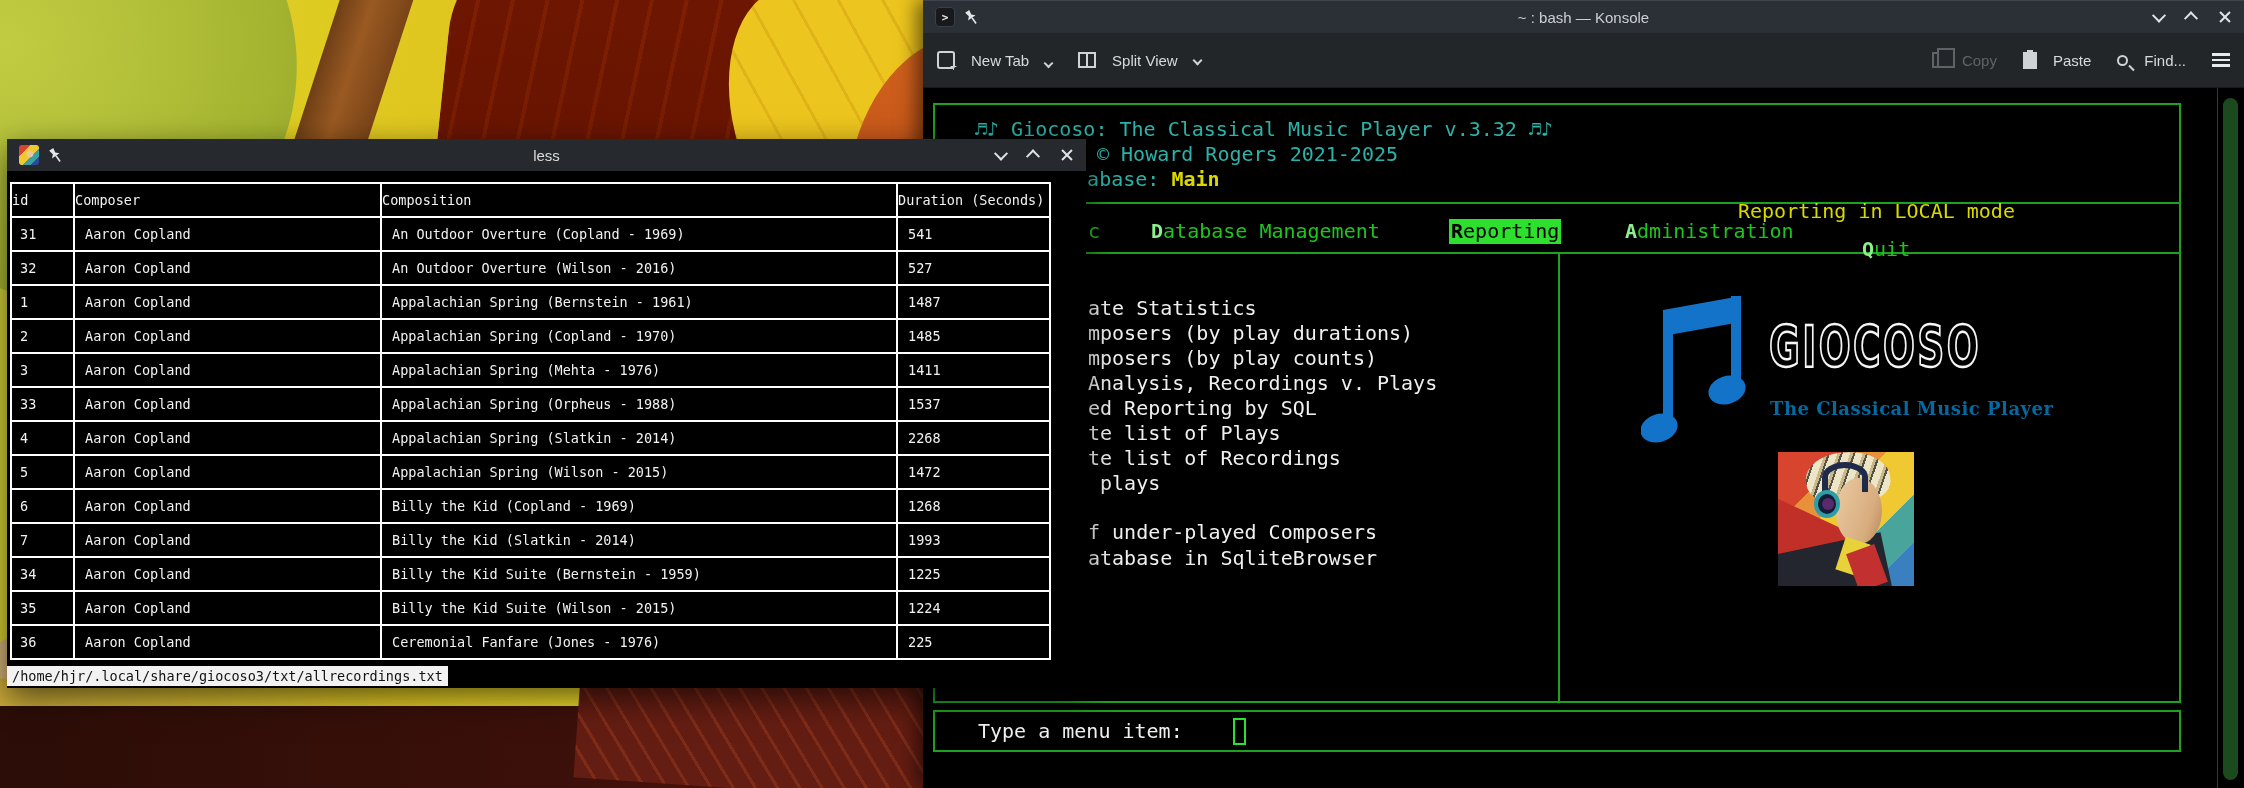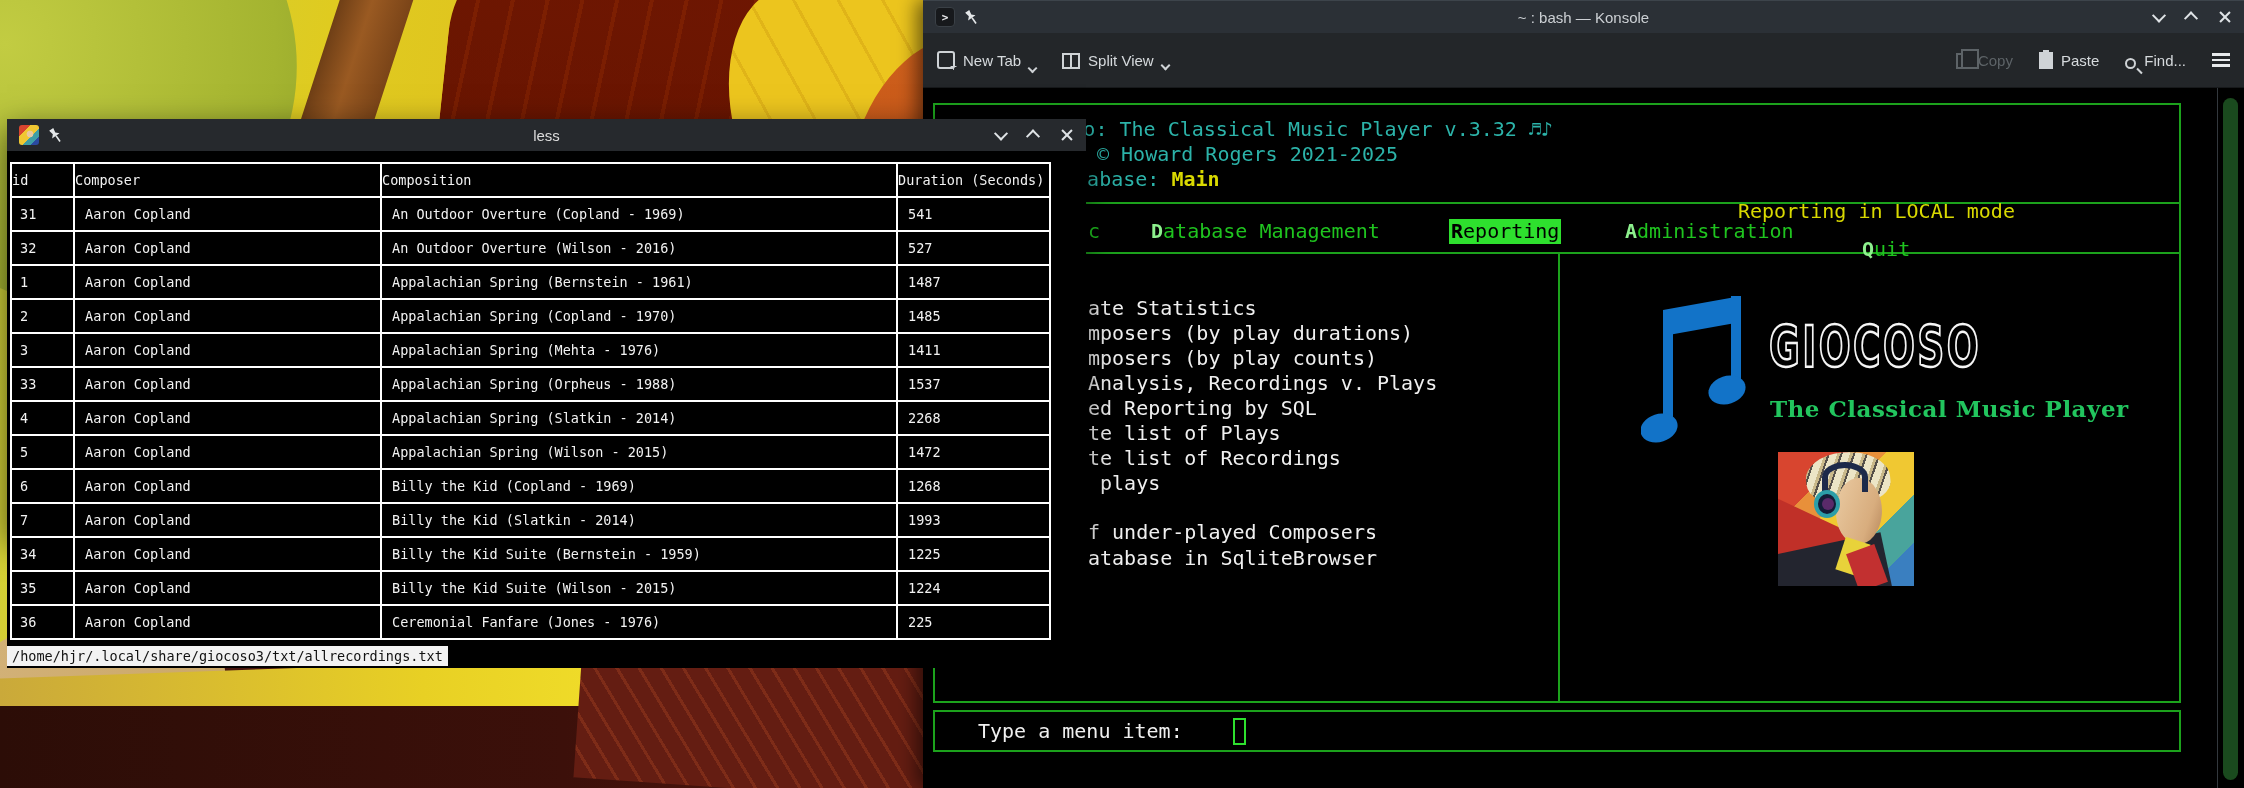--- a/index.html
+++ b/index.html
@@ -47,21 +47,21 @@
   .x-icon::before { transform:rotate(45deg); } .x-icon::after { transform:rotate(-45deg); }
   .pin-svg { transform:rotate(-35deg); }
 
   
   #konsole { position:absolute; left:923px; top:0; width:1321px; height:788px; background:#000;
     box-shadow:-6px 0 18px rgba(0,0,0,.55); }
   #konsole-titlebar { height:33px; background:#2b3036; border-top:1px solid #3d444b; padding:0 12px; }
   #konsole-title { position:absolute; left:0; width:100%; text-align:center; font-size:15px; color:#ccd0d4; pointer-events:none; }
   #konsole-toolbar { position:absolute; left:0; top:33px; width:100%; height:55px; background:#232629;
     display:flex; align-items:center; padding:0 14px; color:#d6dadd; font-size:15px; border-bottom:1px solid #17191b; }
-  .tb-item { display:flex; align-items:flex-end; gap:8px; margin-right:26px; }
+  .tb-item { display:flex; align-items:center; gap:16px; margin-right:26px; }
   .tb-item.right { margin-right:0; margin-left:26px; }
   .tb-right { margin-left:auto; display:flex; align-items:center; }
   .tb-disabled { color:#5d6367; }
   .icon-newtab { width:18px; height:18px; border:2px solid #cfd3d6; border-radius:3px; position:relative; }
   .icon-newtab::after { content:"+"; position:absolute; right:-4px; bottom:-7px; font-size:12px; color:#cfd3d6; }
   .icon-split { width:18px; height:16px; border:2px solid #cfd3d6; display:flex; }
   .icon-split span { flex:1; } .icon-split span:first-child { border-right:2px solid #cfd3d6; }
   .icon-copy { width:14px; height:16px; border:2px solid #5d6367; position:relative; }
   .icon-copy::after { content:""; position:absolute; left:3px; top:-6px; width:14px; height:16px; border:2px solid #5d6367; background:#232629; }
   .icon-paste { width:14px; height:17px; border:2px solid #cfd3d6; position:relative; background:#cfd3d6; }
@@ -95,39 +95,39 @@
 
   
   #logo-note { position:absolute; left:718px; top:208px; }
   .giocoso-logo-text { position:absolute; left:846px; top:244px; font-family:"DejaVu Sans", sans-serif;
     font-weight:bold; font-size:47px; letter-spacing:3px; color:#f5f5f5;
     transform:scale(0.80,1.22); transform-origin:left top; }
   @supports (-webkit-text-stroke: 2px #fff) {
     .giocoso-logo-text { color:transparent; -webkit-text-stroke:2px #f5f5f5; }
   }
   #logo-subtitle { position:absolute; left:847px; top:308px; font-family:"DejaVu Serif", serif;
-    font-size:23px; font-weight:bold; color:#22c55e; letter-spacing:.5px; }
+    font-size:18px; font-weight:bold; color:#0369a1; letter-spacing:.5px; }
   #beethoven { position:absolute; left:855px; top:364px; width:136px; height:134px; overflow:hidden;
     background:linear-gradient(135deg,#d8452f 0 26%,#e8903a 26% 40%,#f0c832 40% 66%,#49a49c 66% 84%,#3a7fc0 84% 100%); }
   .bt { position:absolute; }
   .bt-redwedge { left:-30px; top:60px; width:90px; height:120px; background:#c03028; transform:rotate(25deg); }
   .bt-hair { left:28px; top:0px; width:84px; height:52px; border-radius:50% 60% 40% 50%;
     background:repeating-linear-gradient(115deg,#ece5c6 0 7px,#c9b98a 7px 10px,#55504a 10px 12px); transform:rotate(-6deg); }
   .bt-face { left:58px; top:26px; width:46px; height:66px; border-radius:46% 54% 48% 52%;
     background:linear-gradient(105deg,#e9c9a0,#d8ad7e 70%,#b98a5e); transform:rotate(4deg); }
   .bt-band { left:44px; top:10px; width:46px; height:30px; border:6px solid #1d2a4a; border-bottom:none;
     border-radius:50% 50% 0 0; }
   .bt-ear { left:36px; top:38px; width:26px; height:28px; border-radius:50%; background:#141d38; border:4px solid #2c9ea8; }
   .bt-earin { left:44px; top:46px; width:12px; height:12px; border-radius:50%; background:#5a2a6a; }
   .bt-jacket { left:-10px; top:92px; width:120px; height:60px; background:#23252f; transform:rotate(-12deg); }
   .bt-collar { left:62px; top:88px; width:26px; height:34px; background:#e8d23a; transform:rotate(18deg); }
   .bt-scarf { left:74px; top:96px; width:30px; height:40px; background:#c23030; transform:rotate(-20deg); }
 
   
-  #less-win { position:absolute; left:7px; top:119px; width:1079px; height:417px; background:#000;
+  #less-win { position:absolute; left:7px; top:139px; width:1079px; height:549px; background:#000;
     box-shadow:0 10px 30px rgba(0,0,0,.6); }
   #less-titlebar { height:32px; background:#26292d; padding:0 12px; }
   #less-title { position:absolute; left:0; width:100%; text-align:center; font-size:15px; color:#dcdcdc; pointer-events:none; }
   #less-content { position:absolute; left:0; top:32px; width:1079px; height:517px; background:#000; }
   #rec-table { position:absolute; left:3px; top:11px; width:1039px; border-collapse:collapse; table-layout:fixed;
     font-family:"DejaVu Sans Mono", monospace; font-size:13.5px; color:#f2f2f2; }
   #rec-table th, #rec-table td { border:2px solid #fff; height:34px; overflow:hidden; white-space:nowrap; font-weight:normal; }
   #rec-table th { text-align:left; }
   #rec-table td { padding-left:10px; }
   #rec-table td:first-child { padding-left:8px; }

